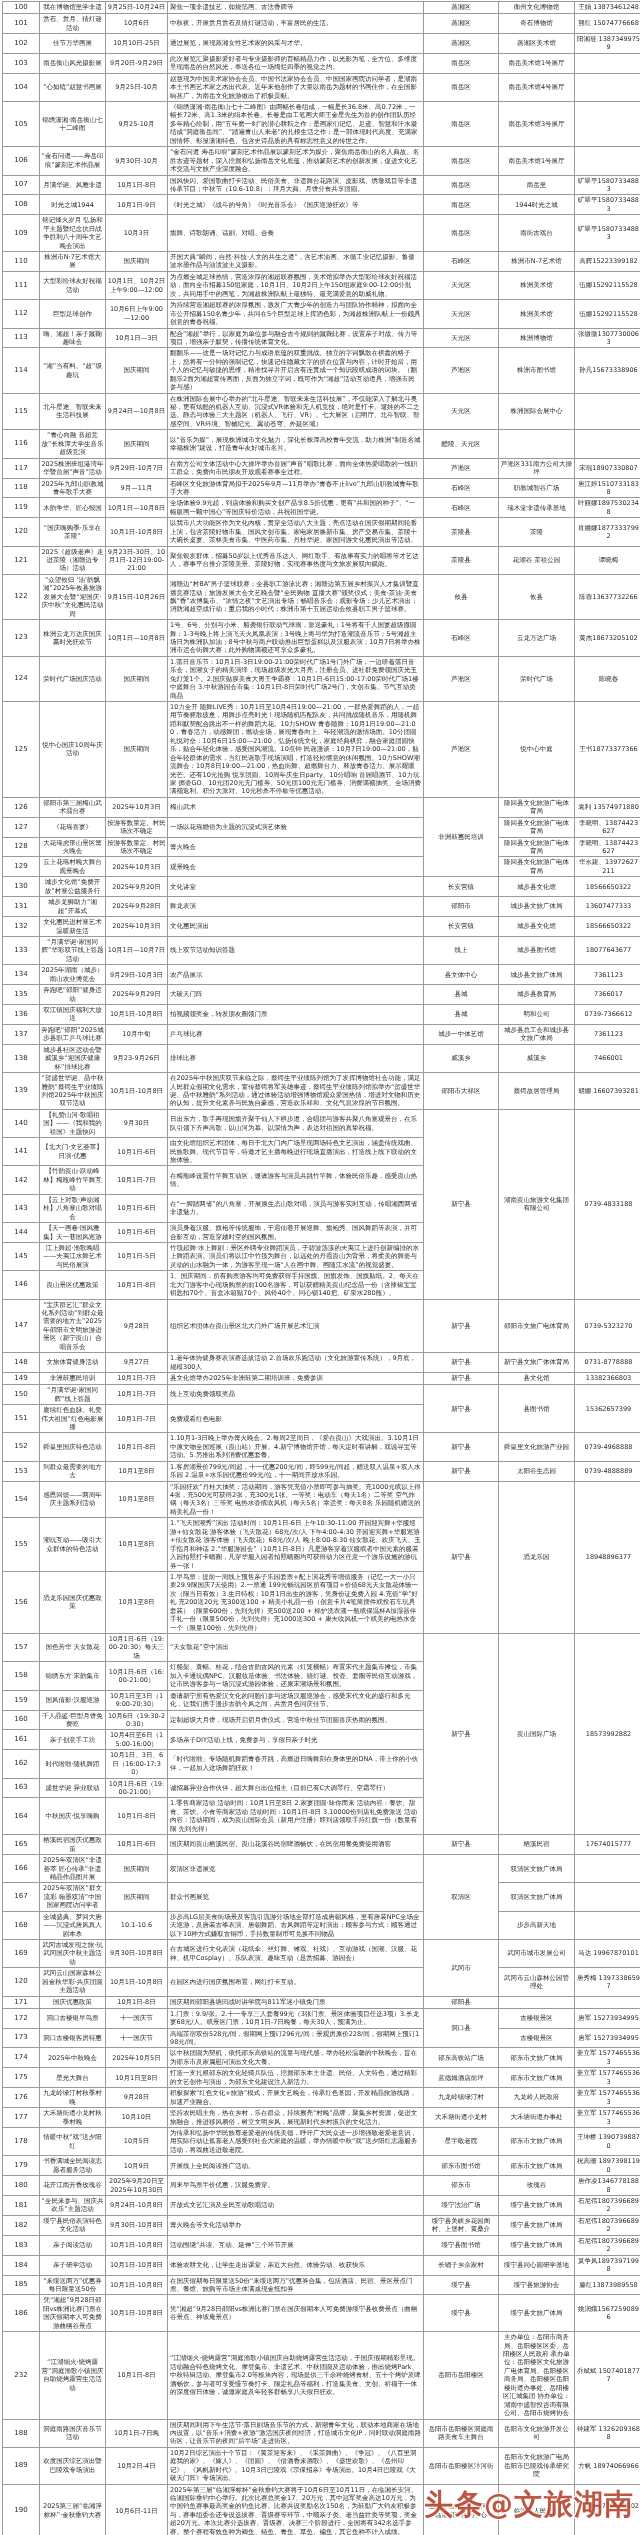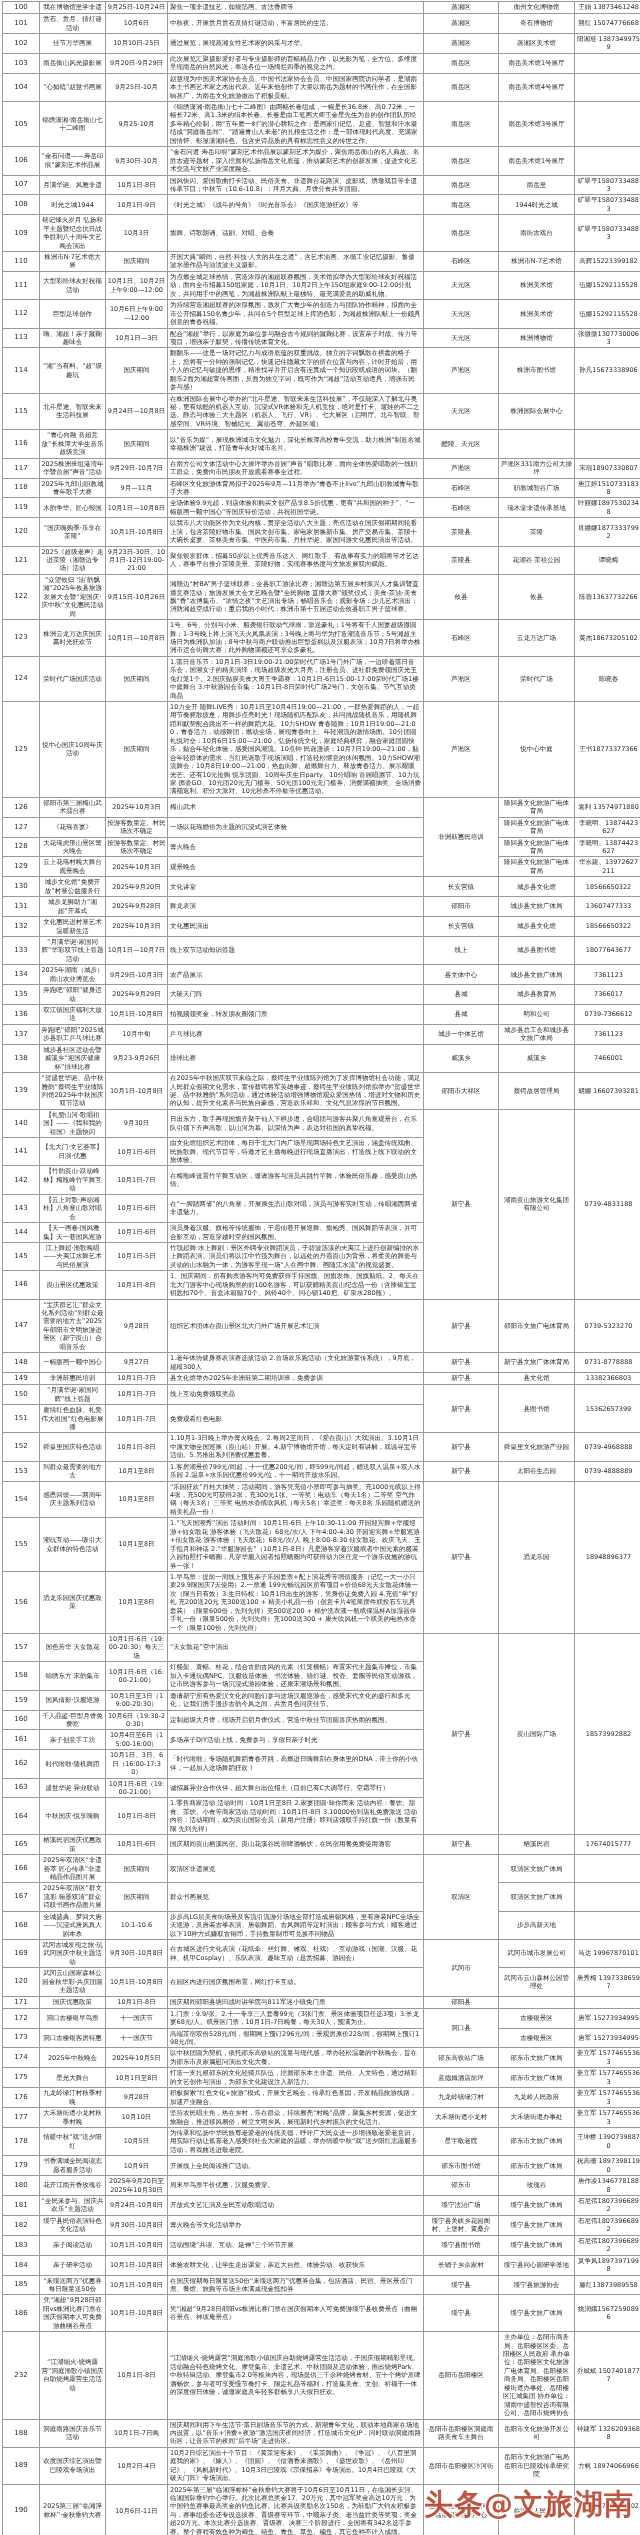--- a/index.html
+++ b/index.html
@@ -436,21 +436,21 @@
         <td class="c0">147</td>
         <td class="c1">“宝庆群艺汇”群众文化系列活动“到群众最需要的地方去”2025年邵阳市文明旅游进景区（新宁崀山）合唱音乐会</td>
         <td class="c2">9月28日</td>
         <td class="c3">组织艺术团体在崀山景区北大门外广场开展艺术汇演</td>
         <td class="c4">新宁县</td>
         <td class="c5">邵阳市文旅广电体育局</td>
         <td class="c6">0739-5323270</td>
       </tr>
       <tr>
         <td class="c0">148</td>
-        <td class="c1">一幅版画一颗中国心</td>
+        <td class="c1">文旅体育健身活动</td>
         <td class="c2">9月27日</td>
         <td class="c3">1.老年体协健身赛表演赛选拔活动 2.首场欢乐跑活动（文化旅游宣传系统），9月底，规模300人</td>
         <td class="c4">新宁县</td>
         <td class="c5">新宁县文旅广体体育局</td>
         <td class="c6">0731-8778888</td>
       </tr>
       <tr>
         <td class="c0">149</td>
         <td class="c1">非洲鼓惠民培训</td>
         <td class="c2">10月1日-7日</td>
@@ -577,21 +577,21 @@
         <td class="c0">166</td>
         <td class="c1">2025年双清区“非遗荟萃 匠心传承”非遗精品作品图片展</td>
         <td class="c2">国庆期间</td>
         <td class="c3">双清区非遗展览</td>
         <td rowspan="3" class="c4">双清区</td>
         <td class="c5">双清区文旅广体局</td>
         <td class="c6"></td>
       </tr>
       <tr>
         <td class="c0">167</td>
-        <td class="c1">2025年双清区“群文流彩 翰墨双清”群众诗联书画作品图片展</td>
+        <td class="c1">2025年双清区“群文流彩 翰墨双清”中国国家画院访问学者</td>
         <td class="c2">国庆期间</td>
         <td class="c3">群众书画展览</td>
         <td class="c5">双清区文旅广体局</td>
         <td class="c6"></td>
       </tr>
       <tr>
         <td class="c0">168</td>
         <td class="c1">全城盛典、梦回大唐——沉浸式唐风真人剧本杀</td>
         <td class="c2">10.1-10.6</td>
         <td class="c3">步步高LG层美食街场景及客流引流游分场地全部打造成唐朝风格，里有唐装NPC全场全天巡游，及唐装古筝表演、唐朝舞蹈、古风舞蹈等定时演出；顾客参与方式：顾客通过以下10种方式赚取古铜币，手持数量制币可兑换不同物品</td>

